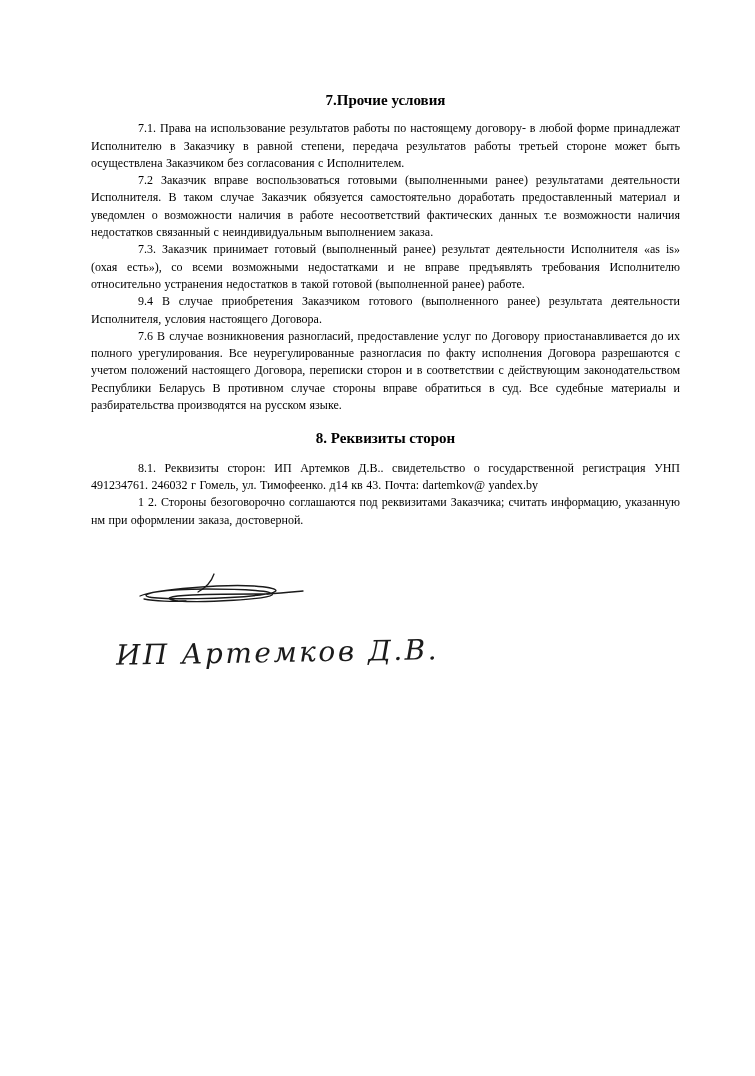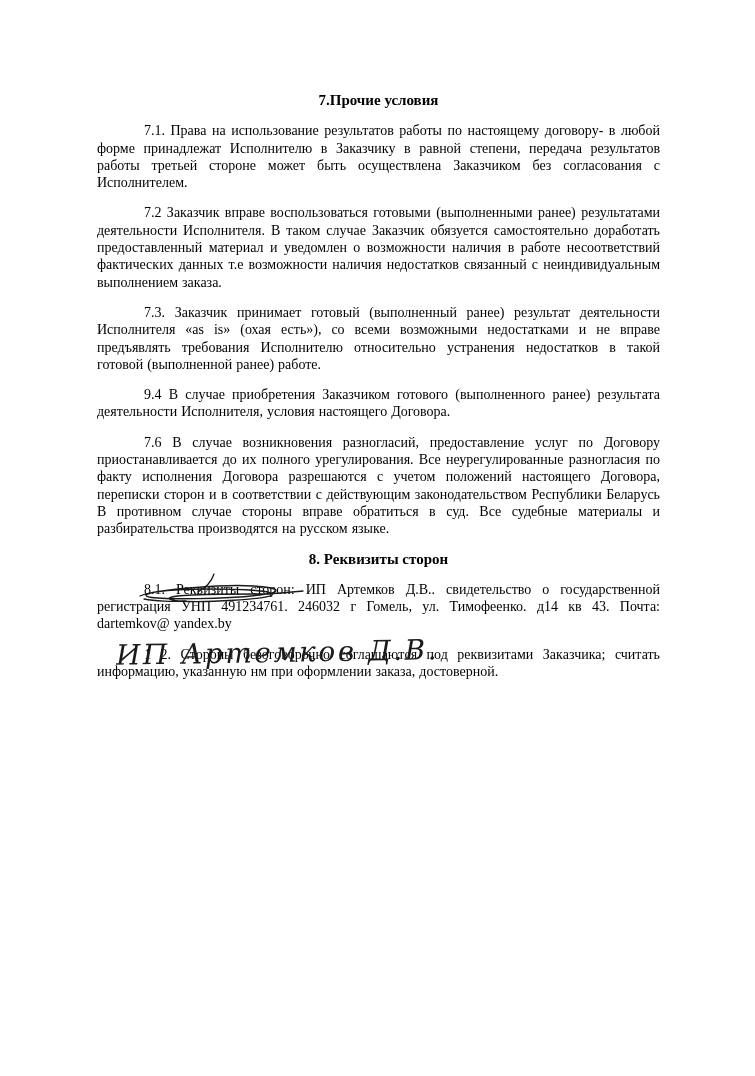--- a/index.html
+++ b/index.html
@@ -11,41 +11,41 @@
     position: relative;
     width: 755px;
     height: 1076px;
     background: #ffffff;
     overflow: hidden;
     font-family: "Liberation Serif", "DejaVu Serif", serif;
     color: #000000;
   }
   .content {
     position: absolute;
-    left: 84px;
+    left: 91px;
     top: 92px;
     width: 589px;
   }
   .heading {
     font-size: 15px;
     line-height: 17.3px;
     font-weight: bold;
     text-align: center;
     margin: 0 0 11px 0;
   }
   .heading.heading-8 {
-    margin-top: 6px;
+    margin-top: 16px;
     margin-bottom: 12px;
   }
   .para {
-    font-size: 14px;
+    font-size: 12px;
     line-height: 17.3px;
     text-align: justify;
     text-indent: 47px;
-    margin: 13px;
+    margin: 0;
     word-spacing: 0.5px;
   }
   .signature-scribble {
     position: absolute;
     left: 134px;
     top: 570px;
     width: 170px;
     height: 42px;
   }
   .signature-name {

